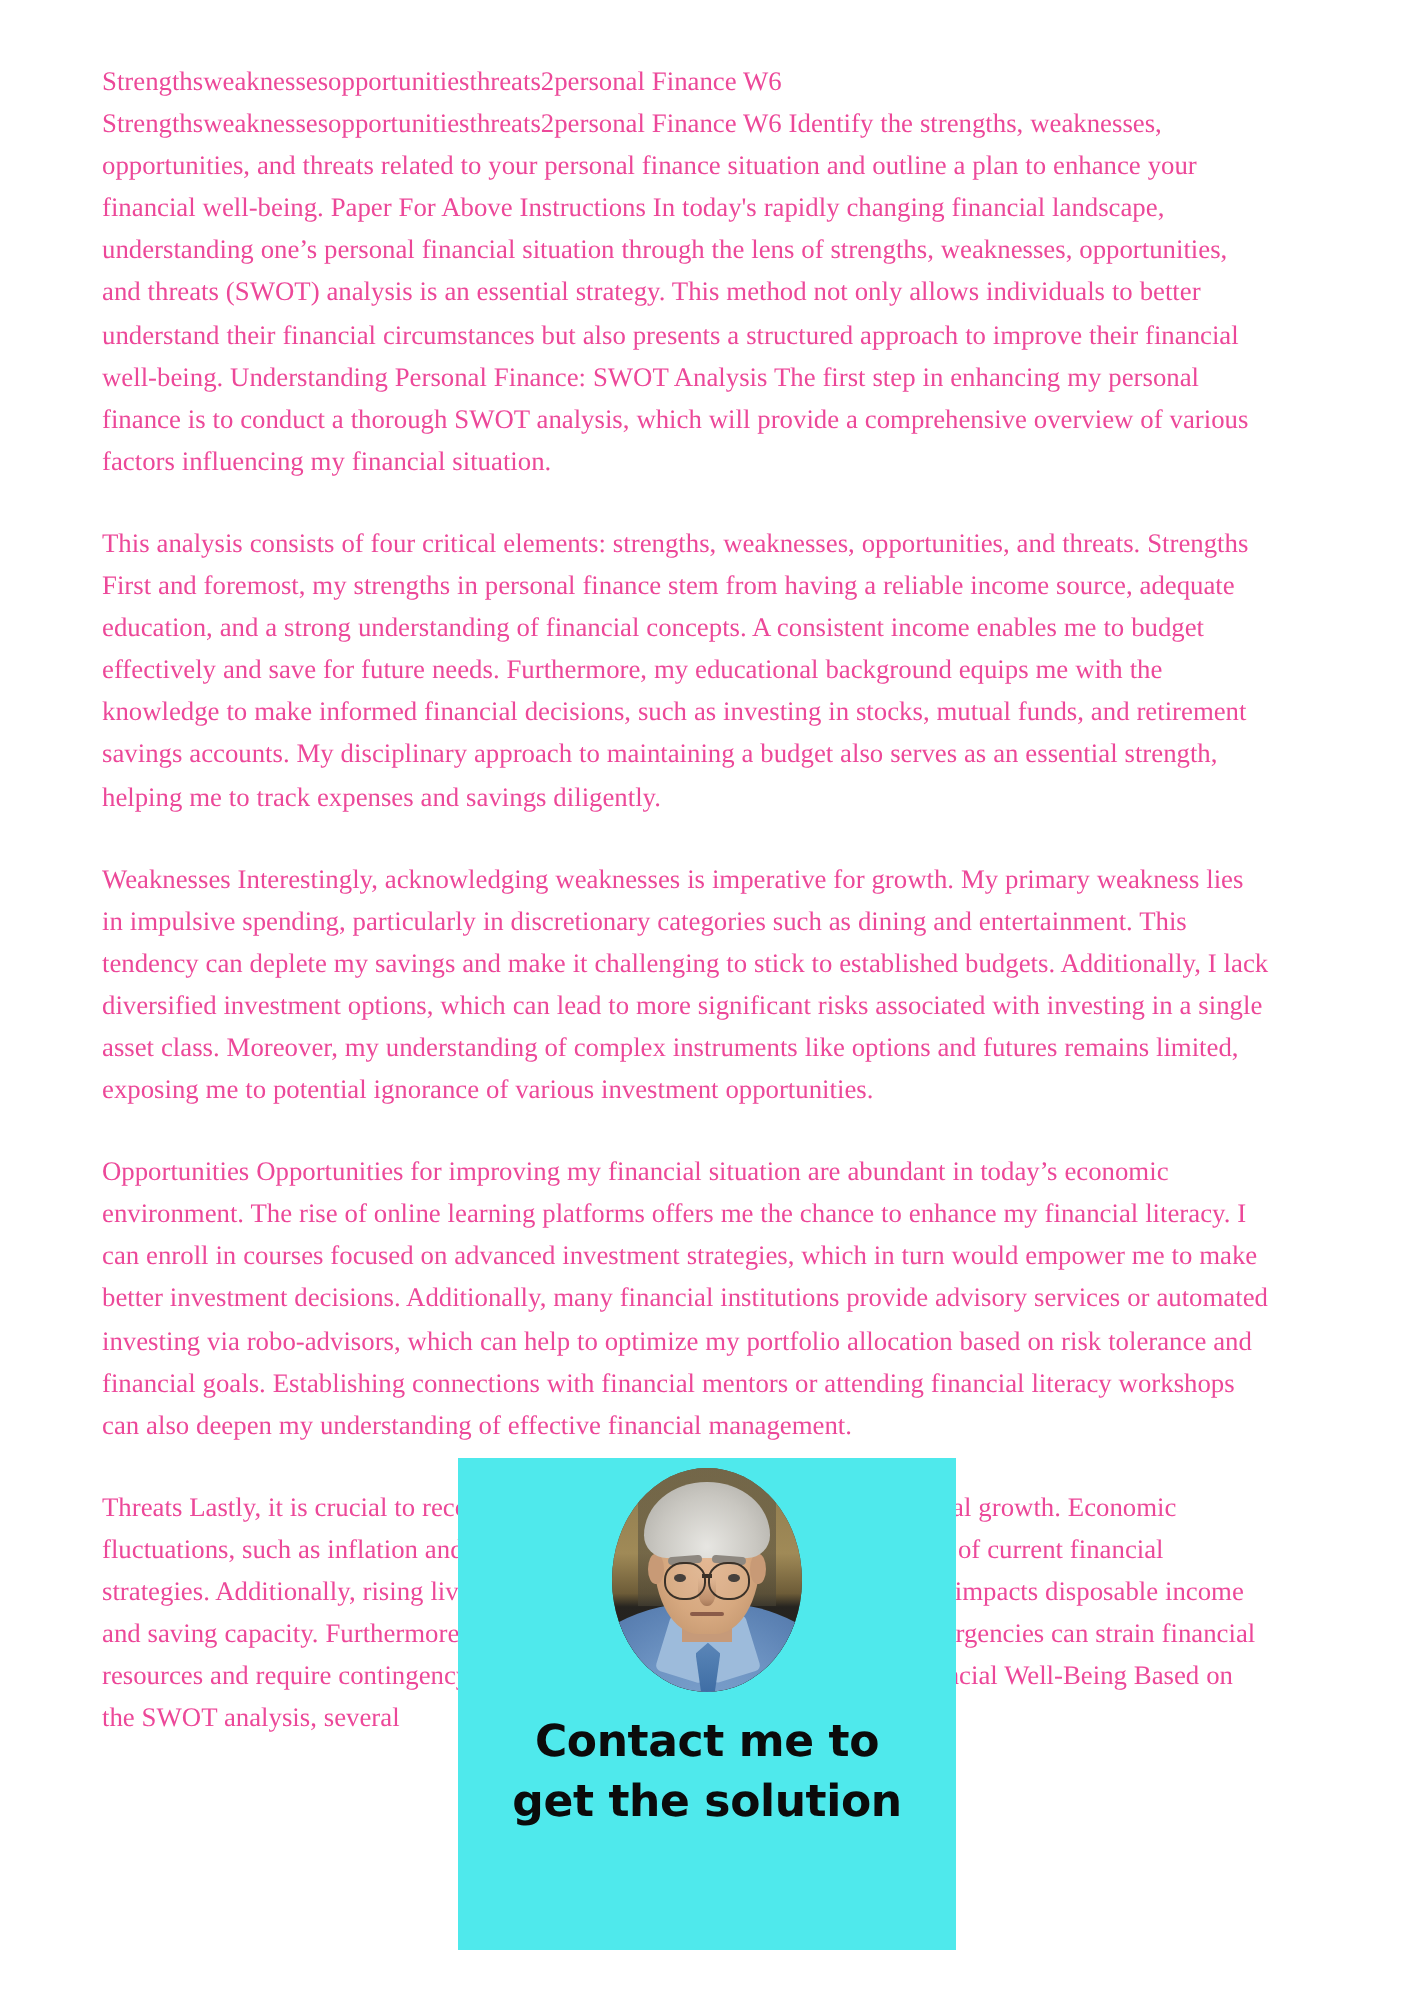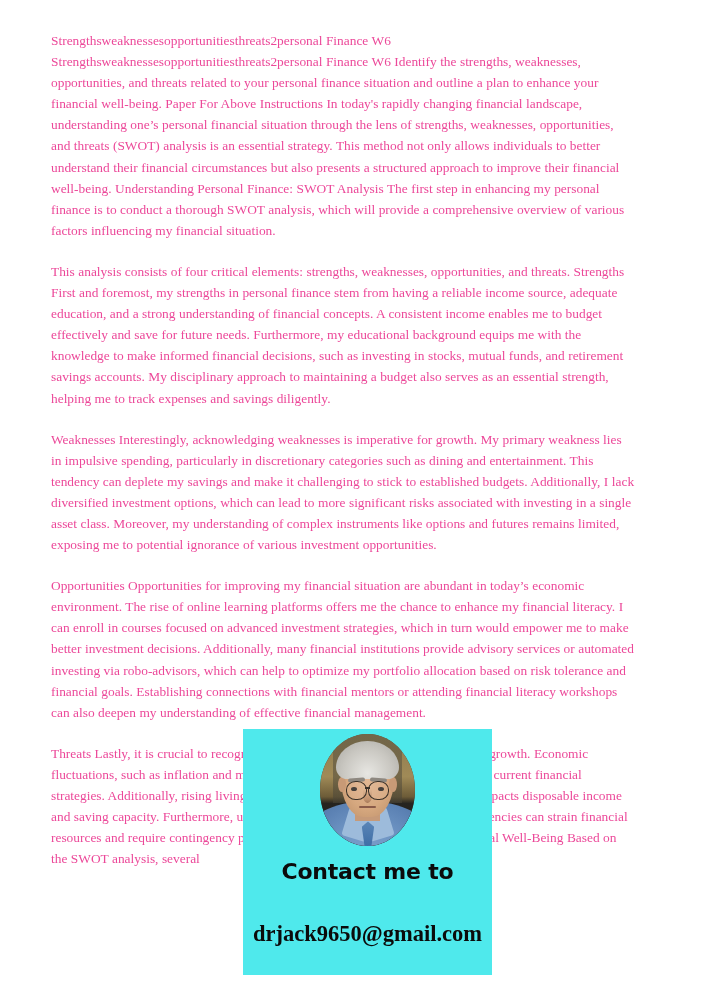--- a/index.html
+++ b/index.html
@@ -45,21 +45,20 @@
   
   #contact-overlay {
     position: absolute;
     left: 229px;
     top: 729px;
     width: 249px;
     height: 246px;
     background: #4fe9ec;
     z-index: 20;
     overflow: hidden;
-    margin-left: 14px;
   }
 
   #contact-photo {
     position: absolute;
     left: 77px;
     top: 5px;
     width: 95px;
     height: 112px;
     border-radius: 50% / 50%;
     overflow: hidden;
@@ -205,17 +204,17 @@
       <div class="ph-nose"></div>
       <div class="ph-eyeL"></div>
       <div class="ph-eyeR"></div>
       <div class="ph-glassL"></div>
       <div class="ph-glassR"></div>
       <div class="ph-bridge"></div>
       <div class="ph-mouth"></div>
     </div>
 
     <div id="contact-line1">Contact me to</div>
-    <div id="contact-email">drjack9650@gmail.com</div>
+    <div id="contact-line2">get the solution</div>
 
   </div>
 
 </div>
 
 </body></html>

